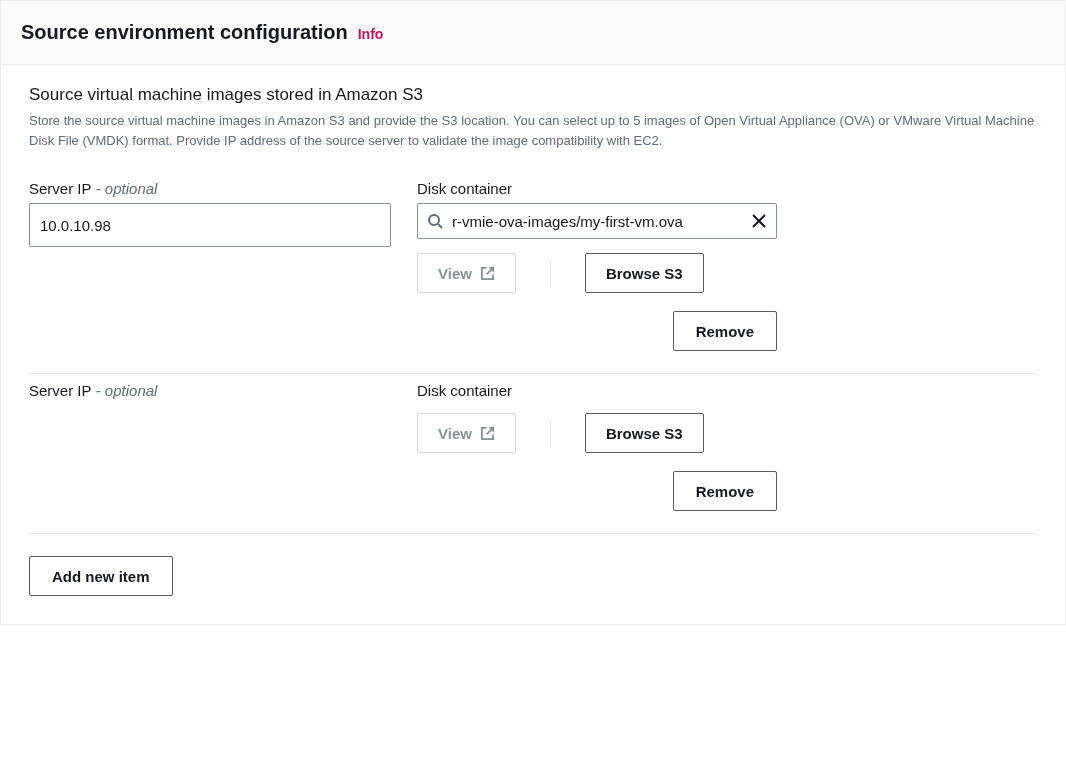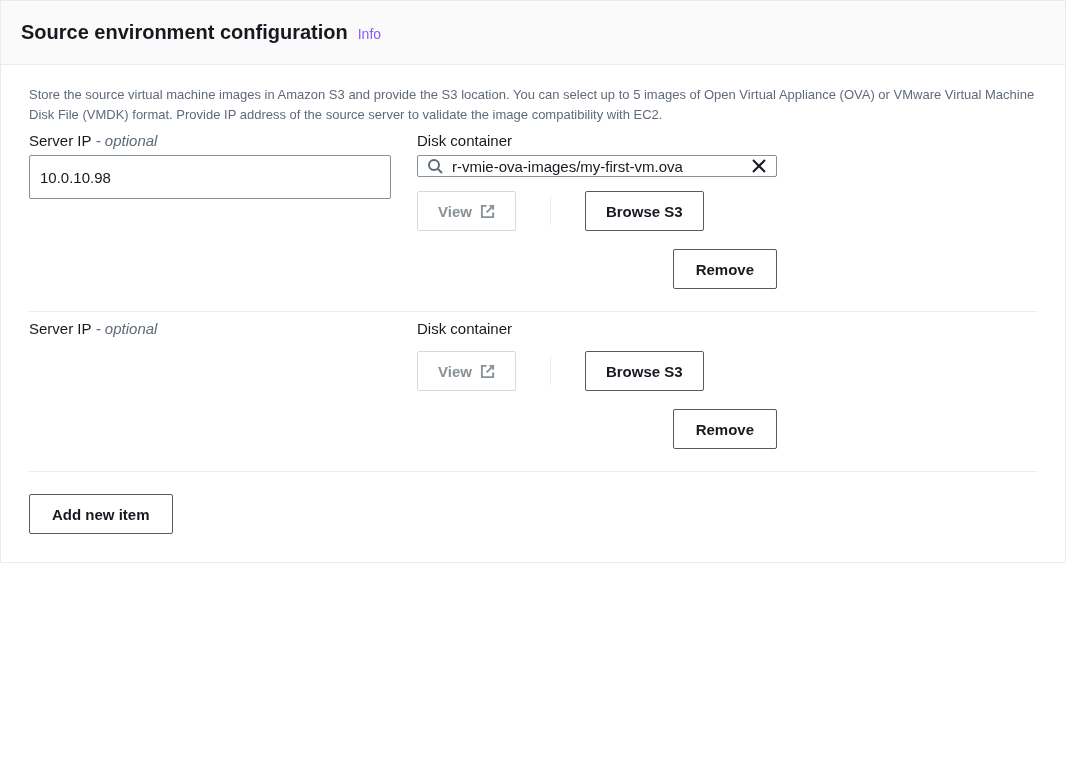--- a/index.html
+++ b/index.html
@@ -25,39 +25,39 @@
     display: flex;
     align-items: baseline;
     gap: 10px;
   }
   .panel-title {
     font-size: 20px;
     font-weight: 700;
     color: #16191f;
   }
   .info-link {
-    color: #8b5cf6;
+    color: #be185d;
     font-size: 14px;
-    font-weight: 400;
+    font-weight: 700;
     cursor: pointer;
   }
   .panel-body {
     padding: 20px 28px 28px 28px;
   }
   .section-title {
     font-size: 17px;
     font-weight: 400;
     color: #16191f;
     margin-bottom: 6px;
   }
   .section-desc {
     font-size: 13px;
     color: #5f6b7a;
     line-height: 1.5;
-    margin-bottom: 8px;
+    margin-bottom: 30px;
   }
   .item-block {
     padding-bottom: 22px;
     margin-bottom: 8px;
     border-bottom: 1px solid #e9ebed;
   }
   .item-block:last-of-type {
     border-bottom: 1px solid #e9ebed;
   }
   .row {
@@ -92,21 +92,21 @@
     font-size: 15px;
     color: #16191f;
     font-family: inherit;
   }
   .search-wrap {
     position: relative;
     width: 100%;
   }
   .search-input {
     width: 100%;
-    height: 22px;
+    height: 36px;
     border: 1px solid #879196;
     border-radius: 2px;
     padding: 0 34px 0 34px;
     font-size: 15px;
     color: #16191f;
     font-family: inherit;
   }
   .search-icon {
     position: absolute;
     left: 10px;
@@ -182,20 +182,21 @@
 
 <div class="panel">
 
   <div class="panel-header">
     <h1 class="panel-title">Source environment configuration</h1>
     <span class="info-link">Info</span>
   </div>
 
   <div class="panel-body">
 
+    <div class="section-title">Source virtual machine images stored in Amazon S3</div>
     <div class="section-desc">Store the source virtual machine images in Amazon S3 and provide the S3 location. You can select up to 5 images of Open Virtual Appliance (OVA) or VMware Virtual Machine Disk File (VMDK) format. Provide IP address of the source server to validate the image compatibility with EC2.</div>
 
     <div class="item-block">
       <div class="row">
         <div class="col col-server">
           <label class="field-label">
             <span>Server IP</span><span class="optional"> - optional</span>
           </label>
           <input type="text" class="text-input" value="10.0.10.98" style="">
         </div>

